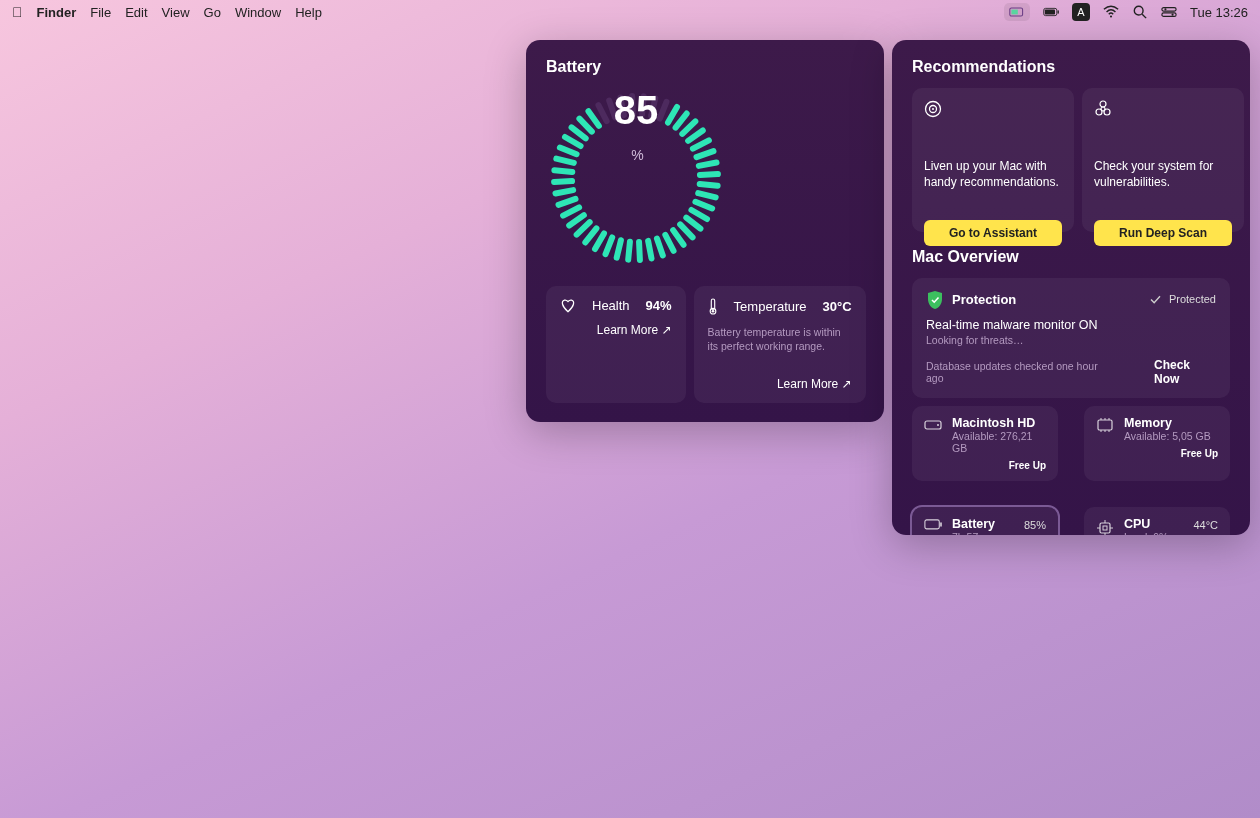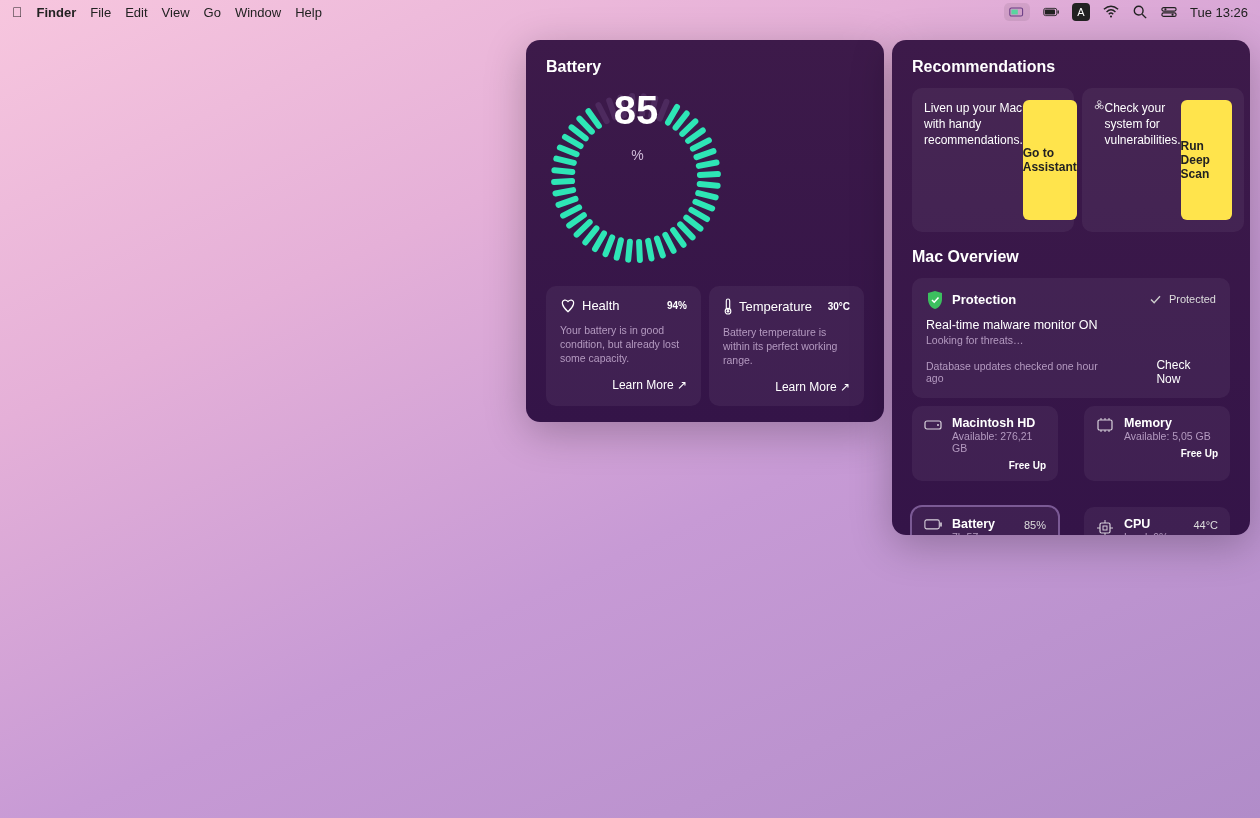--- a/index.html
+++ b/index.html
@@ -34,43 +34,43 @@
 .gauge .pct { font-size:14px; margin-left:3px; margin-top:14px; color:#cfbad8; }
 
 .batt-info .title { font-weight:600; font-size:14px; margin-bottom:2px; }
 .batt-info .sub { font-size:11px; color:#b49ac0; margin-bottom:14px; line-height:1.3; }
 .batt-info .cycles { font-size:14px; font-weight:600; }
 .batt-info .sub2 { font-size:11px; color:#b49ac0; }
 
 
 .mini-row { display:flex; gap:8px; margin-top:18px; }
 .mini { background:rgba(255,255,255,.055); border-radius:10px; padding:12px 14px; flex:1; }
-.mini-head { display:flex; align-items:center; gap:6px; margin-bottom:10px; }
+.mini-head { display:flex; align-items:center; gap:16px; margin-bottom:10px; }
 .mini-head .label { font-size:13px; font-weight:500; }
-.mini-head .val { margin-left:auto; font-size:10px; font-weight:600; }
+.mini-head .val { margin-left:auto; font-size:13px; font-weight:600; }
 .mini .desc { font-size:10.5px; color:#b49ac0; line-height:1.35; margin-bottom:12px; min-height:40px; }
 .mini .learn { font-size:12px; font-weight:500; text-align:right; }
 
 
 .rec-cards { display:flex; gap:8px; margin-bottom:16px; }
-.rec-card { background:rgba(255,255,255,.055); border-radius:10px; padding:12px; width:162px; height:144px; display:flex; flex-direction:row; flex-shrink:0; }
+.rec-card { background:rgba(255,255,255,.055); border-radius:10px; padding:12px; width:162px; height:144px; display:flex; flex-direction:column; flex-shrink:0;gap:30px; }
 .rec-card .ico { width:18px; height:18px; margin-bottom:10px; }
 .rec-card .txt { font-size:12px; line-height:1.35; flex:1; }
 .rec-card .btn { background:#ffe44c; color:#222; font-size:12px; font-weight:600; border:none; border-radius:6px; padding:6px 0; display:flex; align-items:center; justify-content:center; cursor:pointer; }
 
 .protect { background:rgba(255,255,255,.055); border-radius:10px; padding:12px 14px; margin-bottom:8px; }
 .prot-head { display:flex; align-items:center; gap:8px; margin-bottom:10px; }
 .prot-head .shield { width:18px; height:18px; }
 .prot-head .label { font-size:13px; font-weight:600; }
 .prot-head .status { margin-left:auto; font-size:11px; color:#ddd; display:flex; align-items:center; gap:8px; }
 .protect .rt { font-size:12.5px; font-weight:500; margin-bottom:2px; }
 .protect .look { font-size:10.5px; color:#b49ac0; margin-bottom:12px; }
 .protect .db-row { display:flex; align-items:center;gap:44px; }
 .protect .db { font-size:10.5px; color:#b49ac0; }
-.protect .check { margin-left:auto; font-size:12px; font-weight:400; }
+.protect .check { margin-left:auto; font-size:12px; font-weight:700; }
 
 .grid { display:grid; grid-template-columns:1fr 1fr; gap:26px; margin-bottom:8px; }
 .tile { background:rgba(255,255,255,.055); border-radius:10px; padding:10px 12px; display:flex; gap:10px; align-items:flex-start; }
 .tile.active { outline:2px solid #7b5a95; }
 .tile .ico { width:18px; height:18px; margin-top:2px; flex-shrink:0; opacity:.8; }
 .tile-body { flex:1; }
 .tile-body .t-title { font-size:12.5px; font-weight:600; }
 .tile-body .t-sub { font-size:10.5px; color:#b49ac0; }
 .tile .t-val { font-size:11px; color:#ddd; align-self:flex-start; margin-top:2px; }
 .tile .t-action { font-size:10px; font-weight:600; text-align:right; margin-top:6px; }
@@ -195,21 +195,20 @@
       <div class="mini">
         <div class="mini-head">
           <span>
             <svg viewBox="0 0 18 16" width="16" height="15">
                 <path d="M9 15 C 2 9, 1 3, 5 2 C 7 1.5, 9 3.5, 9 3.5 C 9 3.5, 11 1.5, 13 2 C 17 3, 16 9, 9 15 Z" fill="none" stroke="#fff" stroke-width="1.4"></path>
               </svg>
           </span>
           <span class="label">Health</span>
           <span class="val">94%</span>
         </div>
-        <div class="desc">Your battery is in good condition, but already lost some capacity.</div>
         <div class="learn">Learn More ↗</div>
       </div>
       <div class="mini">
         <div class="mini-head">
           <span>
             <svg viewBox="0 0 10 18" width="10" height="17">
                 <rect x="3.2" y="1" width="3.6" height="11" rx="1.8" fill="none" stroke="#fff" stroke-width="1.2"></rect>
                 <circle cx="5" cy="14" r="3" fill="none" stroke="#fff" stroke-width="1.2"></circle>
                 <circle cx="5" cy="14" r="1.4" fill="#fff"></circle>
               </svg>

